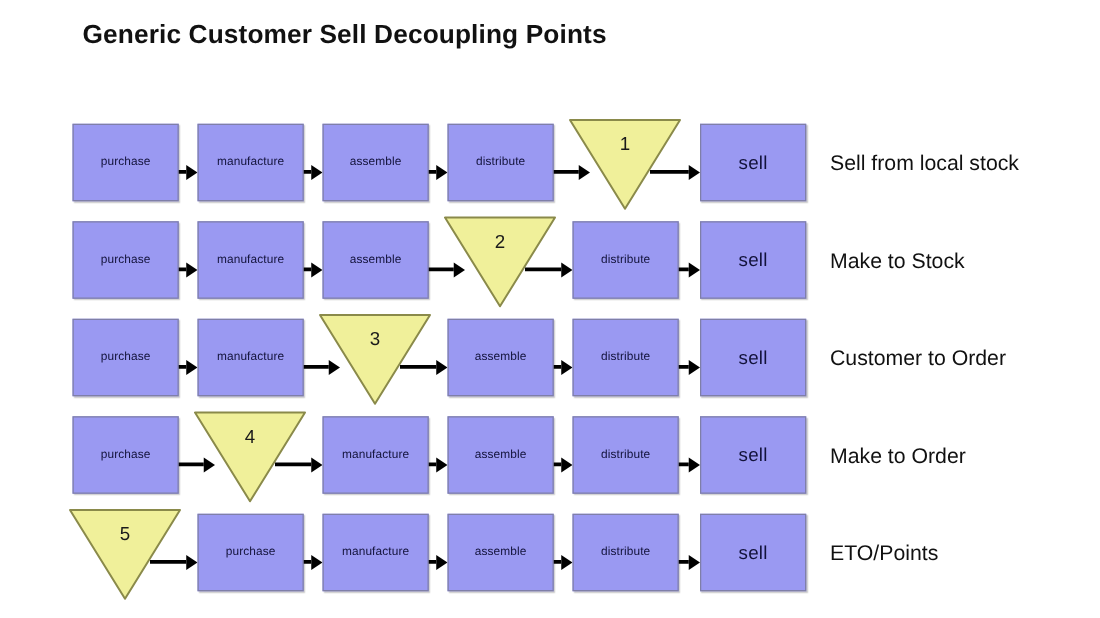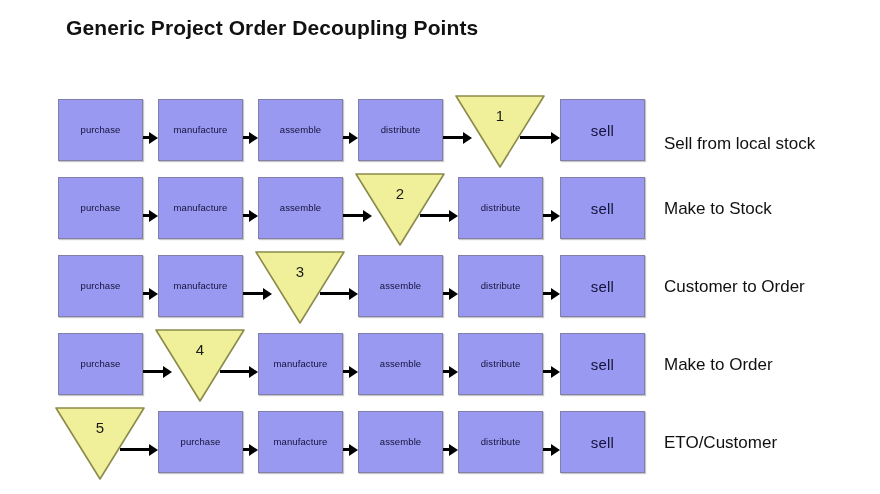--- a/index.html
+++ b/index.html
@@ -113,21 +113,21 @@
   .row-label {
     position: absolute;
     font-size: 17px;
     color: #111111;
     white-space: nowrap;
   }
 </style>
 </head>
 <body>
 
-<div id="diagram-title">Generic Project Order Decoupling Points</div>
+<div id="diagram-title">Generic Customer Sell Decoupling Points</div>
 
 <div id="rows">
     <div class="flow-row" style="top: 99px;">
       <div class="node-box" style="left: 58px;">
         <span class="node-label">purchase</span>
       </div>
       <div class="arrow" style="left: 143px; top: 33px; width: 15px;">
         <div class="shaft" style="width: 6px;"></div>
         <div class="head" style="left: 6px;"></div>
       </div>
@@ -158,21 +158,21 @@
         </svg>
         <span class="tri-num">1</span>
       </div>
       <div class="arrow" style="left: 520px; top: 33px; width: 40px;">
         <div class="shaft" style="width: 31px;"></div>
         <div class="head" style="left: 31px;"></div>
       </div>
       <div class="node-box sell-box" style="left: 560px;">
         <span class="node-label">sell</span>
       </div>
-      <div class="row-label" style="left: 664px; top: 35px;">Sell from local stock</div>
+      <div class="row-label" style="left: 664px; top: 22px;">Sell from local stock</div>
     </div>
     <div class="flow-row" style="top: 177px;">
       <div class="node-box" style="left: 58px;">
         <span class="node-label">purchase</span>
       </div>
       <div class="arrow" style="left: 143px; top: 33px; width: 15px;">
         <div class="shaft" style="width: 6px;"></div>
         <div class="head" style="left: 6px;"></div>
       </div>
       <div class="node-box" style="left: 158px;">
@@ -334,15 +334,15 @@
       <div class="node-box" style="left: 458px;">
         <span class="node-label">distribute</span>
       </div>
       <div class="arrow" style="left: 543px; top: 33px; width: 17px;">
         <div class="shaft" style="width: 8px;"></div>
         <div class="head" style="left: 8px;"></div>
       </div>
       <div class="node-box sell-box" style="left: 560px;">
         <span class="node-label">sell</span>
       </div>
-      <div class="row-label" style="left: 664px; top: 22px;">ETO/Customer</div>
+      <div class="row-label" style="left: 664px; top: 22px;">ETO/Points</div>
     </div>
   </div>
 
 </body></html>

